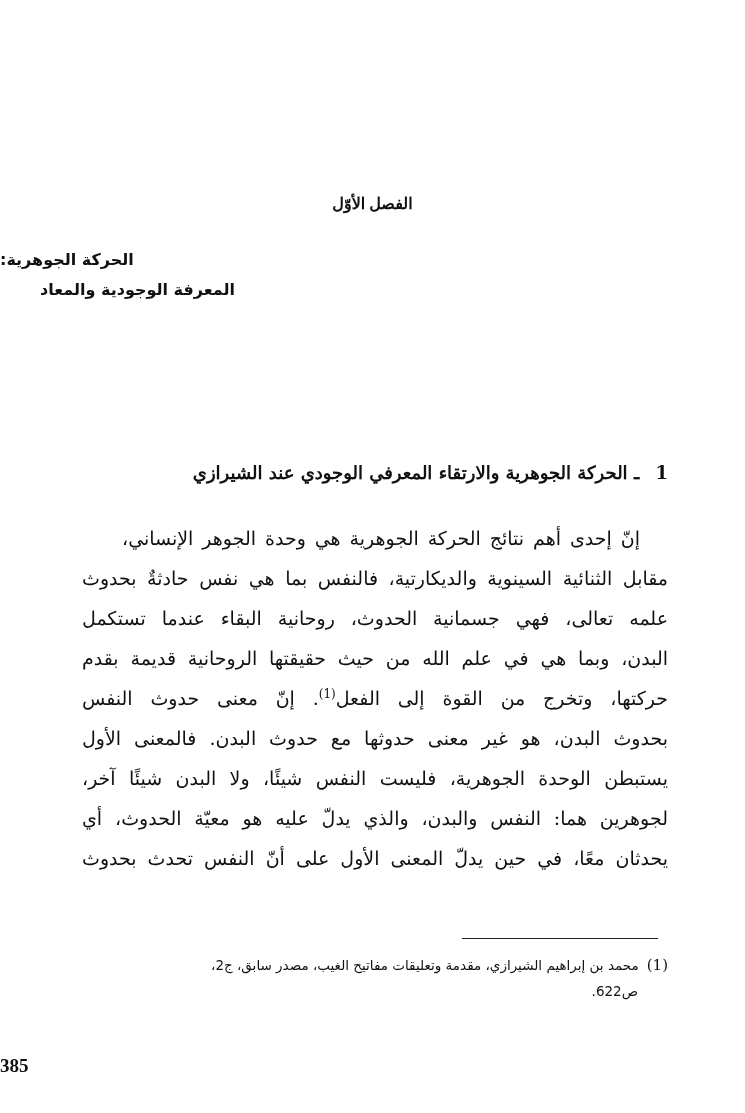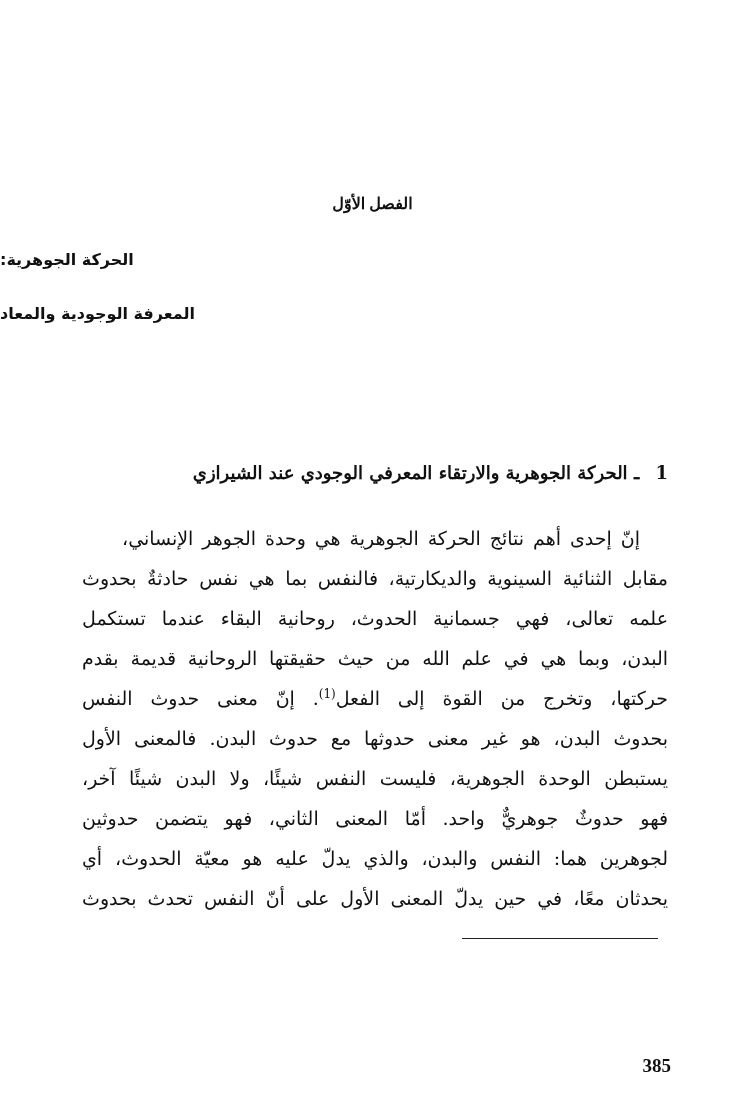--- a/index.html
+++ b/index.html
@@ -33,21 +33,21 @@
     .chapter-title {
       position: absolute;
       left: 0; width: 654px;
       text-align: left;
       direction: rtl;
       font-family: "DejaVu Sans", sans-serif;
       font-weight: bold;
       font-size: 16px;
     }
     .chapter-title.l1 { top: 250px; }
-    .chapter-title.l2 { top: 304px; }
+    .chapter-title.l2 { top: 280px; margin-left: 40px; }
     .section-heading {
       position: absolute;
       top: 462px;
       left: 110px;
       width: 558px;
       direction: rtl;
       text-align: right;
       font-family: "DejaVu Serif", serif;
       font-weight: bold;
       font-size: 18px;
@@ -106,21 +106,21 @@
       font-size: 15px;
       margin-left: 8px;
     }
     .footnote .fn-line2 {
       padding-right: 30px;
     }
     .page-number {
       position: absolute;
       top: 1055px;
       left: 0; width: 671px;
-      text-align: right;
+      text-align: left;
       font-family: "Liberation Serif", serif;
       font-weight: bold;
       font-size: 19px;
     }
   </style>
 </head>
 <body>
 
 <div class="page">
 
@@ -135,23 +135,26 @@
   </div>
 
   <div class="body-text">
     <div class="body-line first">إنّ إحدى أهم نتائج الحركة الجوهرية هي وحدة الجوهر الإنساني،</div>
     <div class="body-line">مقابل الثنائية السينوية والديكارتية، فالنفس بما هي نفس حادثةٌ بحدوث</div>
     <div class="body-line">علمه تعالى، فهي جسمانية الحدوث، روحانية البقاء عندما تستكمل</div>
     <div class="body-line">البدن، وبما هي في علم الله من حيث حقيقتها الروحانية قديمة بقدم</div>
     <div class="body-line"><span>حركتها، وتخرج من القوة إلى الفعل</span><sup>(1)</sup><span>. إنّ معنى حدوث النفس</span></div>
     <div class="body-line">بحدوث البدن، هو غير معنى حدوثها مع حدوث البدن. فالمعنى الأول</div>
     <div class="body-line">يستبطن الوحدة الجوهرية، فليست النفس شيئًا، ولا البدن شيئًا آخر،</div>
-    <div class="body-line">فهو حدوثٌ جوهريٌّ واحد. أمّا المعنى الثاني، فهو يتضمن حدوثين</div>
     <div class="body-line">لجوهرين هما: النفس والبدن، والذي يدلّ عليه هو معيّة الحدوث، أي</div>
     <div class="body-line">يحدثان معًا، في حين يدلّ المعنى الأول على أنّ النفس تحدث بحدوث</div>
   </div>
 
   <div class="footnote-rule"></div>
 
+  <div class="footnote">
+    <div><span class="fn-num">(1)</span><span>محمد بن إبراهيم الشيرازي، مقدمة وتعليقات مفاتيح الغيب، مصدر سابق، ج2،</span></div>
+    <div class="fn-line2">ص622.</div>
+  </div>
 
   <div class="page-number">385</div>
 
 </div>
 
 </body></html>

